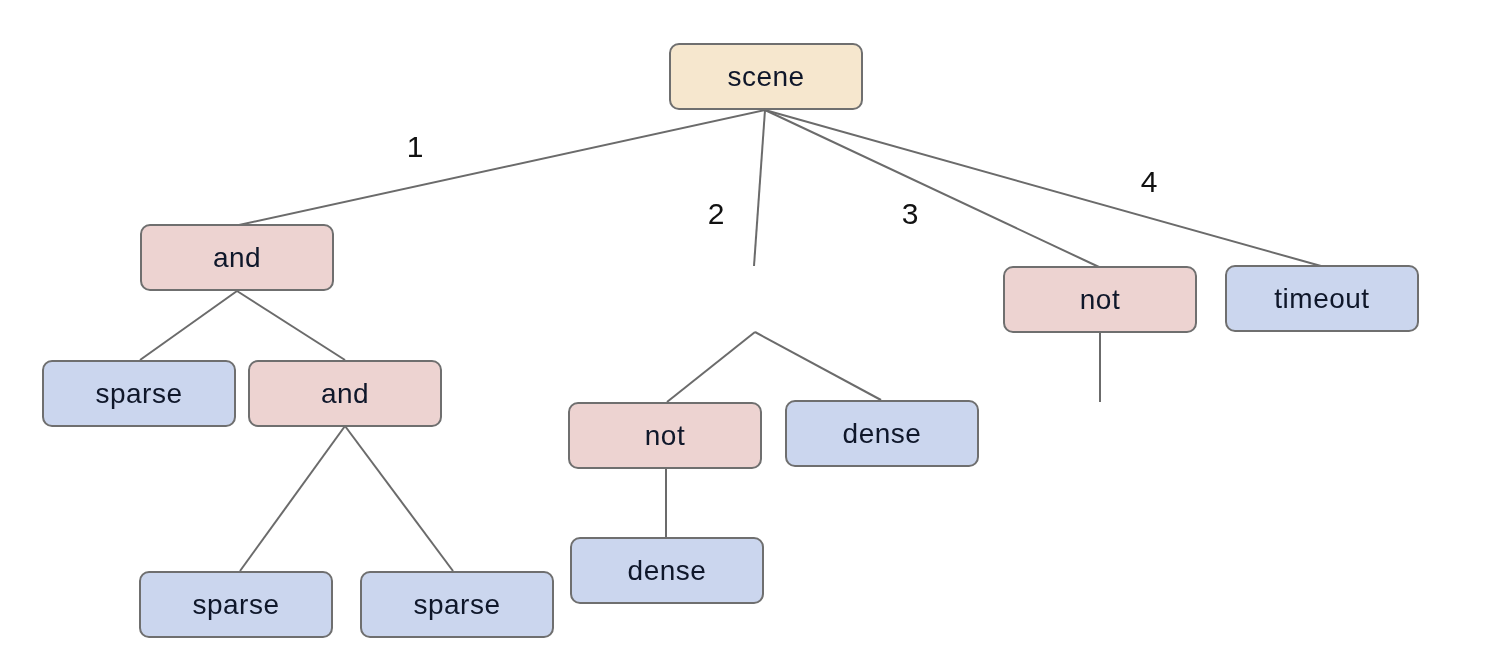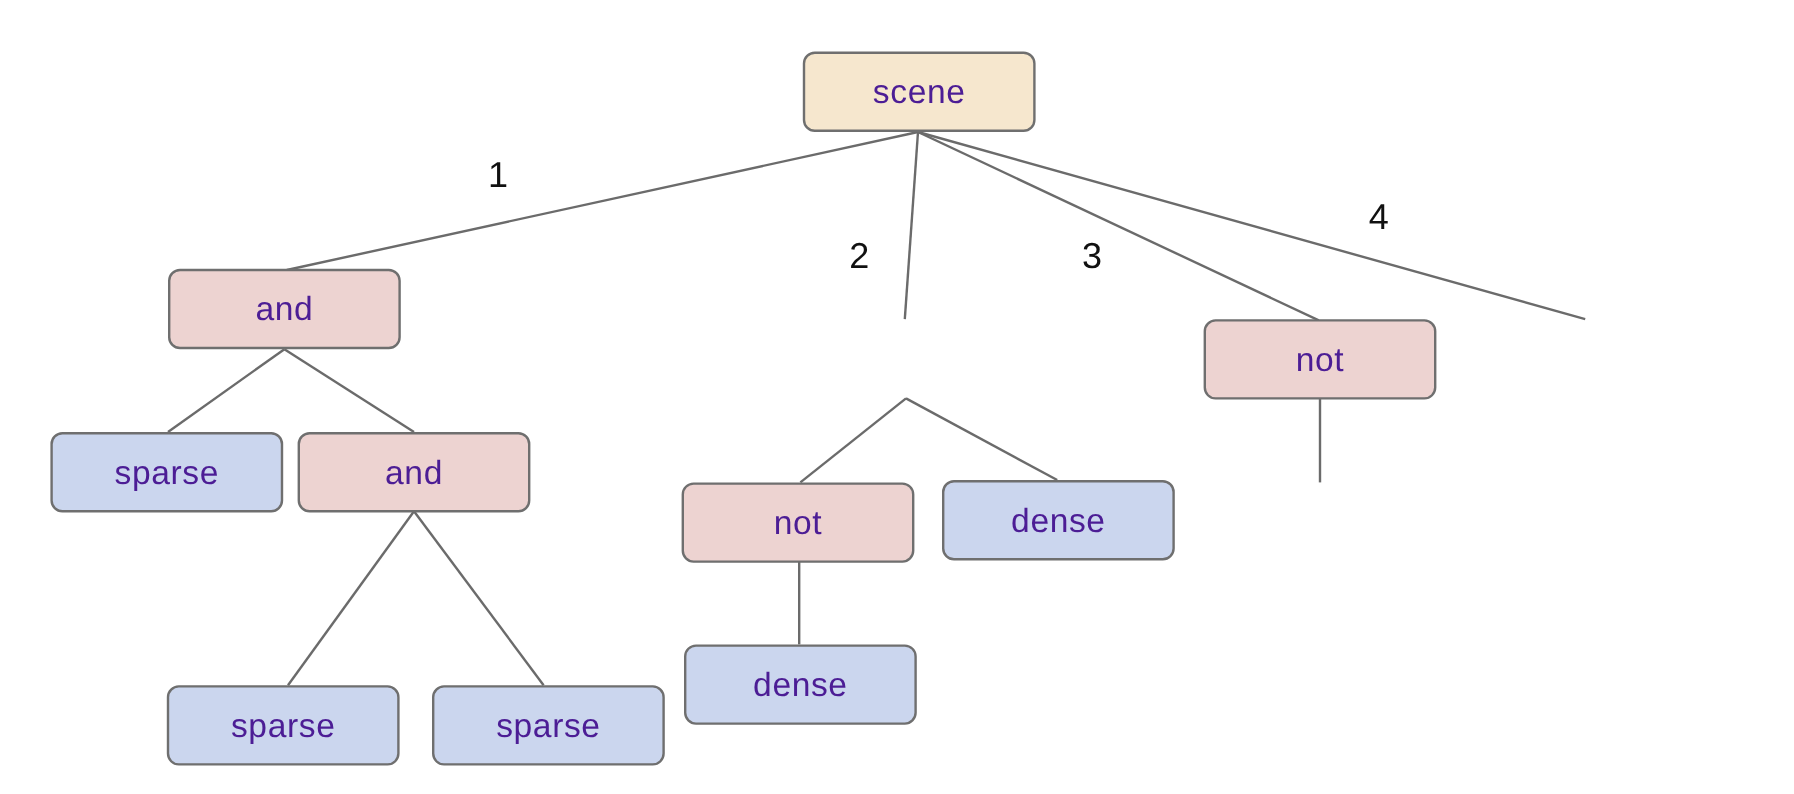--- a/index.html
+++ b/index.html
@@ -30,21 +30,21 @@
     position: absolute;
     width: 194px;
     height: 67px;
     box-sizing: border-box;
     border: 2px solid #6f6f6f;
     border-radius: 10px;
     display: flex;
     align-items: center;
     justify-content: center;
     font-size: 28px;
-    color: #4c1d95;
+    color: #0f172a;
     letter-spacing: 0.5px;
   }
   .node--root { background: #f6e7ce; }
   .node--operator { background: #edd3d1; }
   .node--leaf { background: #cbd6ee; }
   .edge-label {
     position: absolute;
     transform: translate(-50%, -50%);
     font-size: 30px;
     color: #111111;
@@ -72,20 +72,21 @@
 
   <div class="edge-label" style="left:415px;top:147px">1</div>
   <div class="edge-label" style="left:716px;top:214px">2</div>
   <div class="edge-label" style="left:910px;top:214px">3</div>
   <div class="edge-label" style="left:1149px;top:182px">4</div>
 
   <div class="node node--root" style="left:669px;top:43px">scene</div>
 
   <div class="node node--operator" style="left:140px;top:224px">and</div>
   <div class="node node--operator" style="left:1003px;top:266px">not</div>
+  <div class="node node--leaf" style="left:1225px;top:265px">timeout</div>
 
   <div class="node node--leaf" style="left:42px;top:360px">sparse</div>
   <div class="node node--operator" style="left:248px;top:360px">and</div>
   <div class="node node--operator" style="left:568px;top:402px">not</div>
   <div class="node node--leaf" style="left:785px;top:400px">dense</div>
 
   <div class="node node--leaf" style="left:570px;top:537px">dense</div>
   <div class="node node--leaf" style="left:139px;top:571px">sparse</div>
   <div class="node node--leaf" style="left:360px;top:571px">sparse</div>
 

